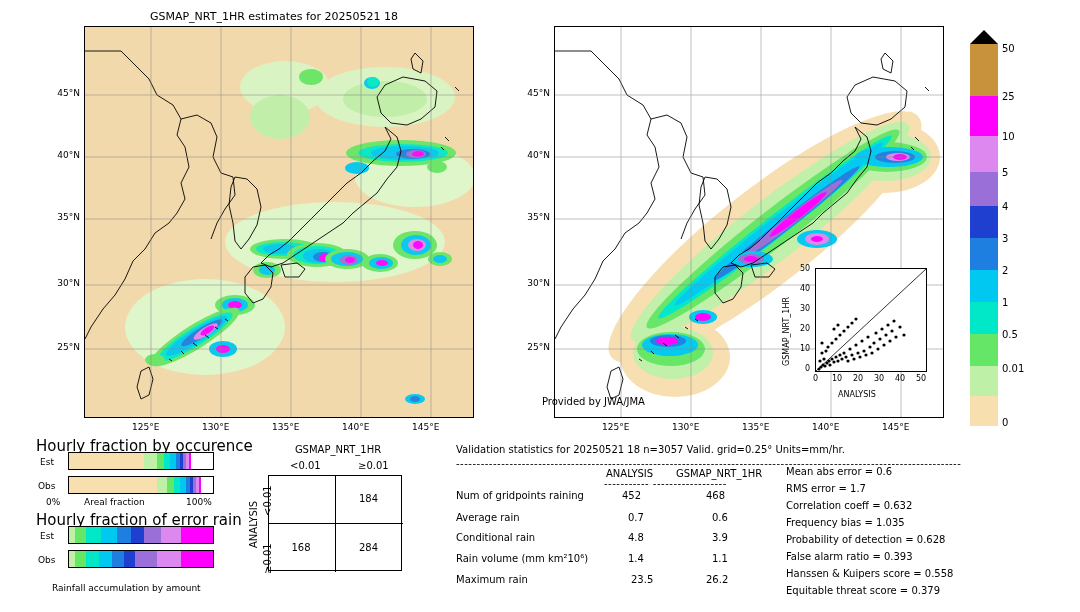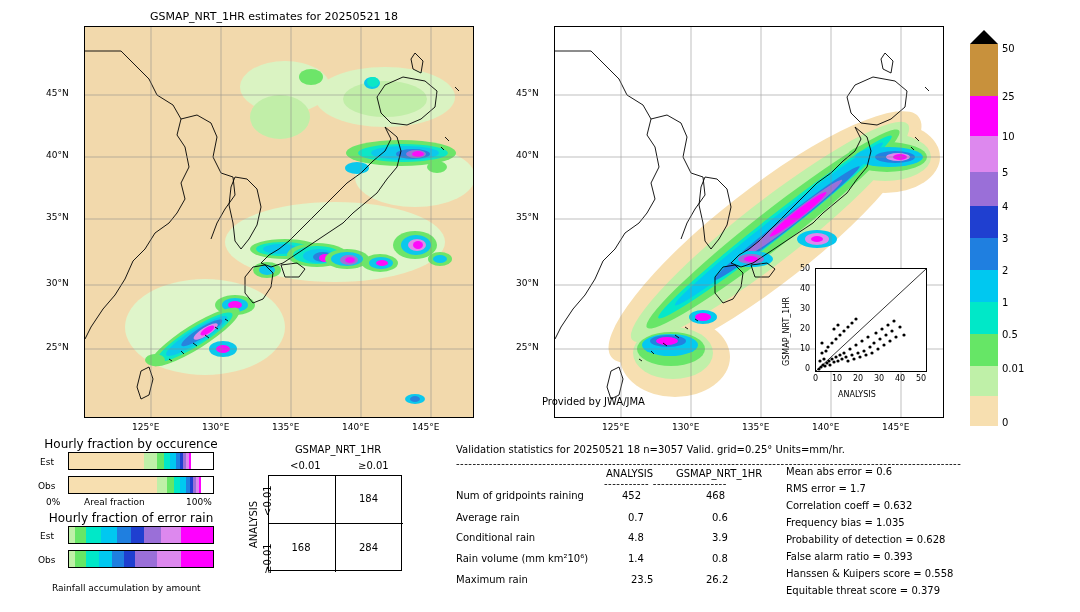--- a/index.html
+++ b/index.html
@@ -28,21 +28,21 @@
     background: #f2d9ac;
   }
   .sea { position: absolute; left: 0; top: 0; width: 100%; height: 100%; background: #f2d9ac; }
 
   .axlabel {
     position: absolute;
     font-size: 9px;
     color: #000;
     white-space: nowrap;
   }
-  .axlabel.left { text-align: left; }
+  .axlabel.left { text-align: right; }
 
   
   svg.coast { position: absolute; left: 0; top: 0; }
 
   
   #colorbar { position: absolute; }
   .cb-cell { position: absolute; left: 0; width: 28px; }
   .cb-tick {
     position: absolute;
     left: 32px;
@@ -70,21 +70,21 @@
   }
   .sc-ylabel {
     position: absolute;
     font-size: 8px;
     white-space: nowrap;
     transform-origin: left top;
     transform: rotate(-90deg);
   }
 
   
-  .bl-title { position: absolute; font-size: 12px; white-space: nowrap; text-align: center; }
+  .bl-title { position: absolute; font-size: 15px; white-space: nowrap; text-align: left; }
   .bl-rowlabel { position: absolute; font-size: 9px; }
   .barbox { position: absolute; border: 1px solid #000; overflow: hidden; }
   .seg { position: absolute; top: 0; height: 100%; }
   .bl-axis { position: absolute; font-size: 9px; white-space: nowrap; }
   .ct-title { position: absolute; font-size: 10px; white-space: nowrap; text-align: center; }
   .ct-grid { position: absolute; border: 1px solid #000; }
   .ct-cell {
     position: absolute;
     font-size: 10px;
     display: flex; align-items: center; justify-content: center;
@@ -535,21 +535,21 @@
   <div class="st-line" style="left:456px; top:512px;">Average rain</div>
   <div class="st-col" style="left:628px; top:512px;">0.7</div>
   <div class="st-col" style="left:712px; top:512px;">0.6</div>
 
   <div class="st-line" style="left:456px; top:532px;">Conditional rain</div>
   <div class="st-col" style="left:628px; top:532px;">4.8</div>
   <div class="st-col" style="left:712px; top:532px;">3.9</div>
 
   <div class="st-line" style="left:456px; top:553px;">Rain volume (mm km²10⁶)</div>
   <div class="st-col" style="left:628px; top:553px;">1.4</div>
-  <div class="st-col" style="left:712px; top:553px;">0.8</div>
+  <div class="st-col" style="left:712px; top:553px;">1.1</div>
 
   <div class="st-line" style="left:456px; top:574px;">Maximum rain</div>
   <div class="st-col" style="left:622px; top:574px;margin-left:9px;">23.5</div>
   <div class="st-col" style="left:706px; top:574px;">26.2</div>
 
   <div class="st-line" style="left:786px; top:466px;">Mean abs error =  0.6</div>
   <div class="st-line" style="left:786px; top:483px;">RMS error =   1.7</div>
   <div class="st-line" style="left:786px; top:500px;">Correlation coeff =  0.632</div>
   <div class="st-line" style="left:786px; top:517px;">Frequency bias =  1.035</div>
   <div class="st-line" style="left:786px; top:534px;">Probability of detection =  0.628</div>

